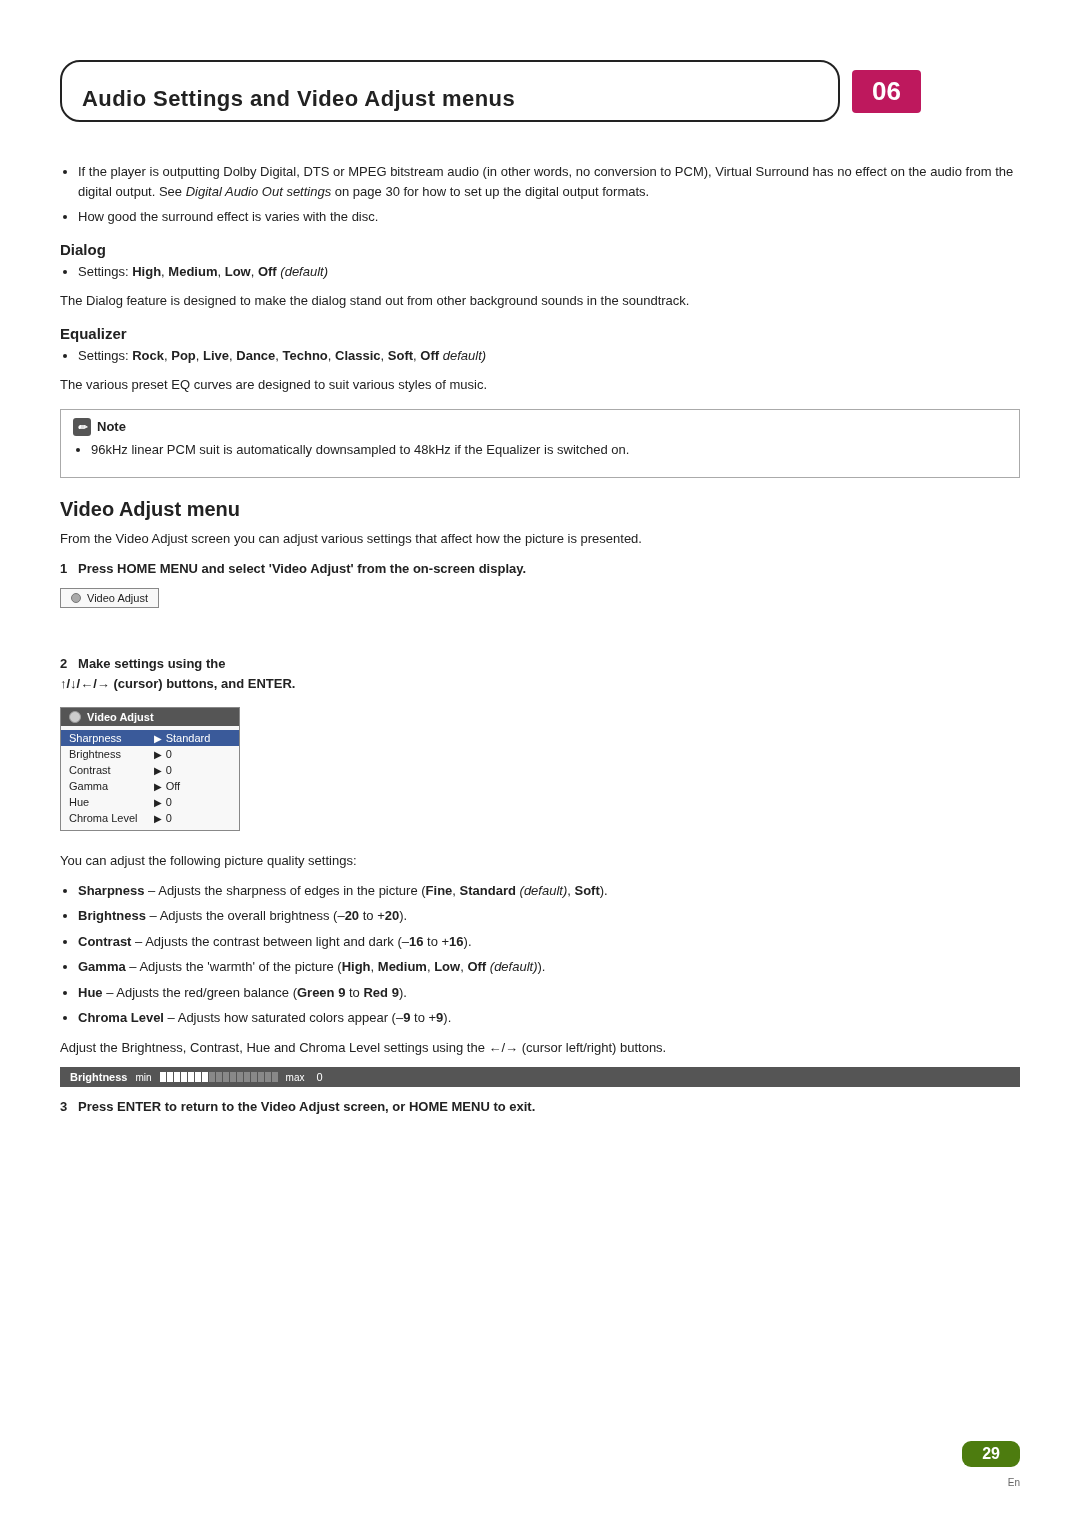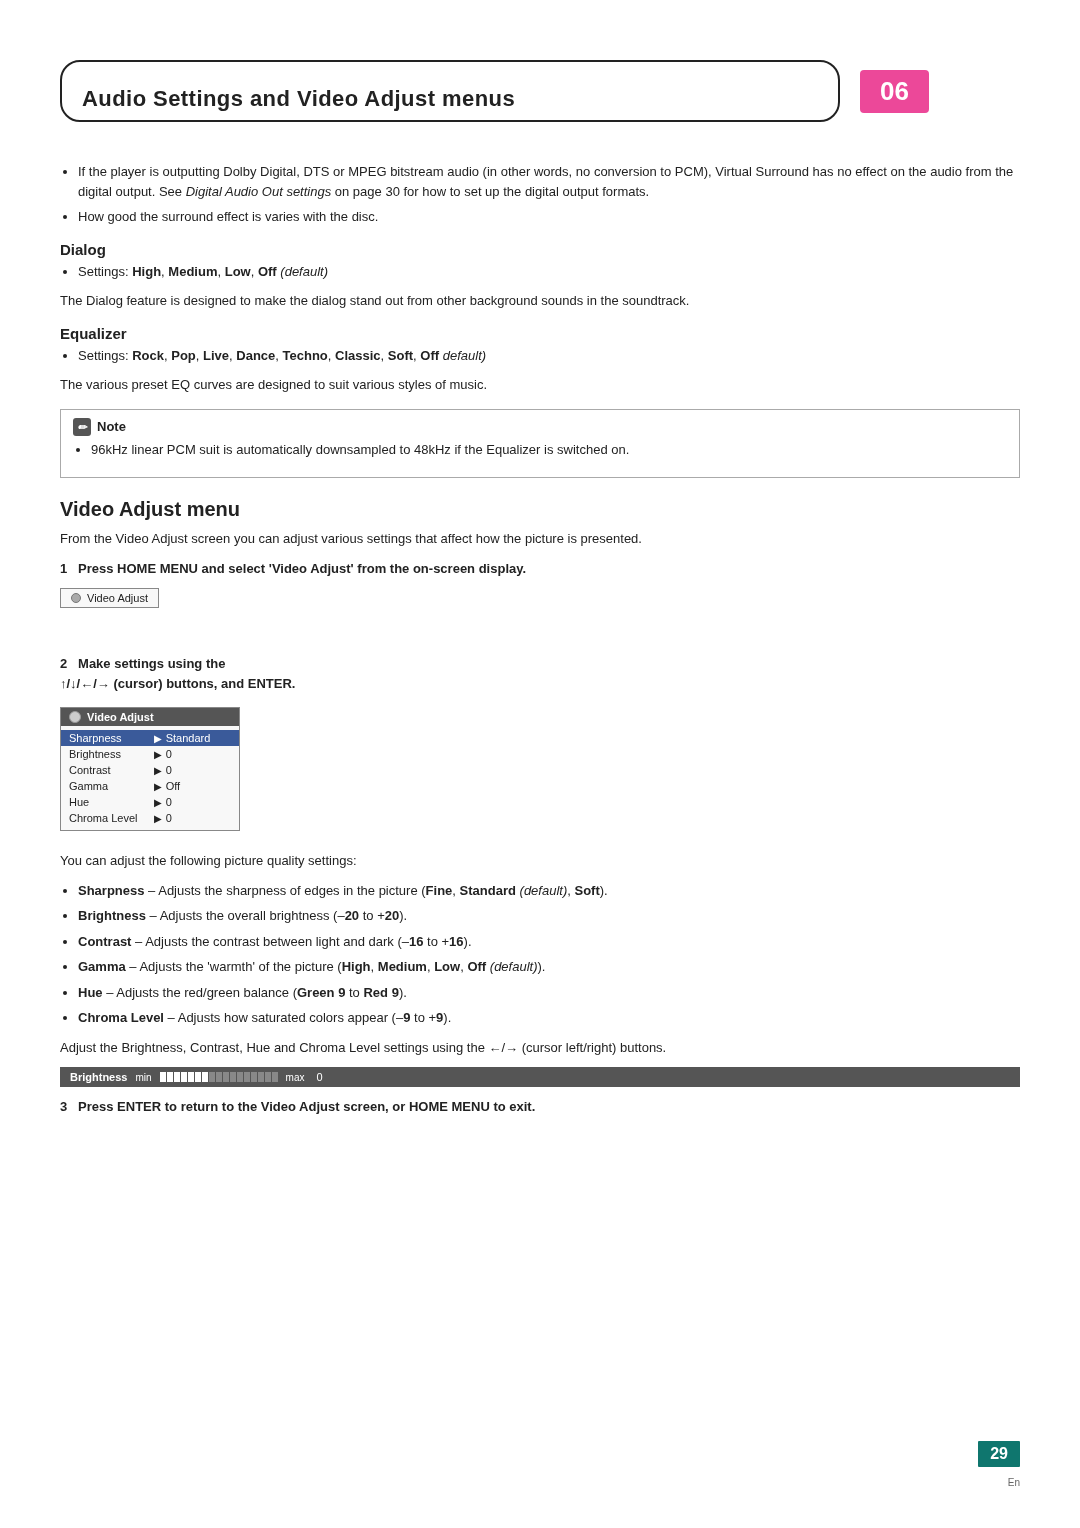--- a/index.html
+++ b/index.html
@@ -30,27 +30,27 @@
       border: 2px solid #222;
       border-radius: 20px;
       padding: 24px 30px 8px 20px;
       font-size: 22px;
       font-weight: bold;
       letter-spacing: 0.02em;
       flex: 1;
       max-width: 780px;
     }
     .chapter-number {
-      background: #ec4899;
+      background: #be185d;
       color: #fff;
       font-size: 26px;
       font-weight: bold;
       padding: 6px 20px;
       border-radius: 4px;
-      margin-left: 20px;
+      margin-left: 12px;
     }
 
     
     .columns {
       display: flex;
       gap: 40px;
       flex-direction: column;
     }
     .col-left {
       flex: 1;
@@ -236,26 +236,26 @@
     
     .page-number-box {
       position: absolute;
       bottom: 40px;
       right: 60px;
       display: flex;
       flex-direction: column;
       align-items: flex-end;
     }
     .page-number {
-      background: #0f766e;
+      background: #4d7c0f;
       color: #fff;
       font-size: 16px;
       font-weight: bold;
-      padding: 4px 12px;
-      border-radius: 1px;
+      padding: 4px 20px;
+      border-radius: 9px;
     }
     .page-en {
       font-size: 10px;
       color: #666;
       margin-top: 10px;
     }
 
     b { font-weight: bold; }
     i { font-style: italic; }
   </style>

